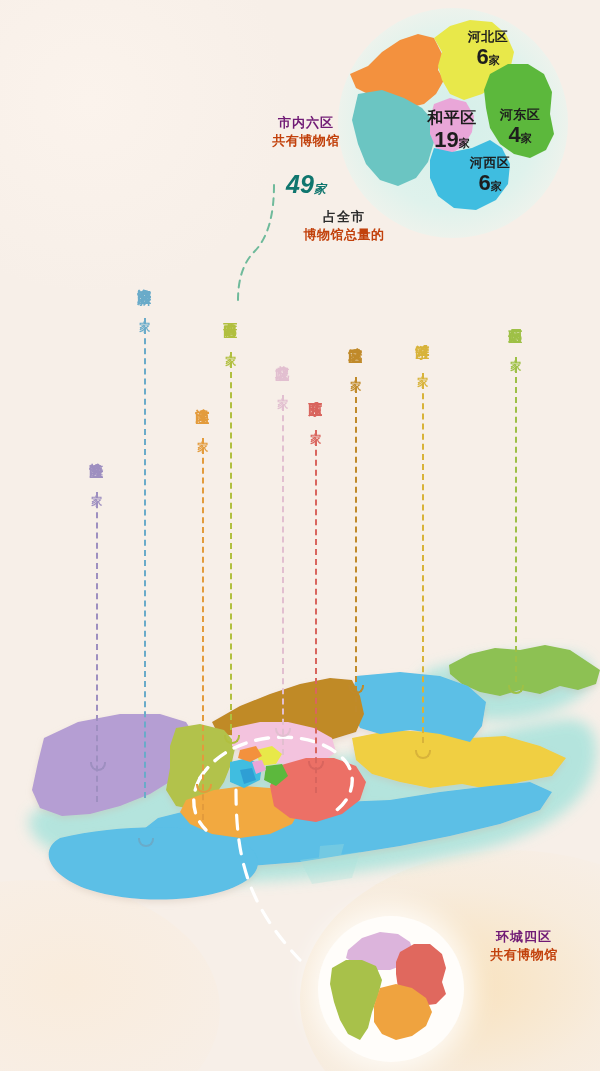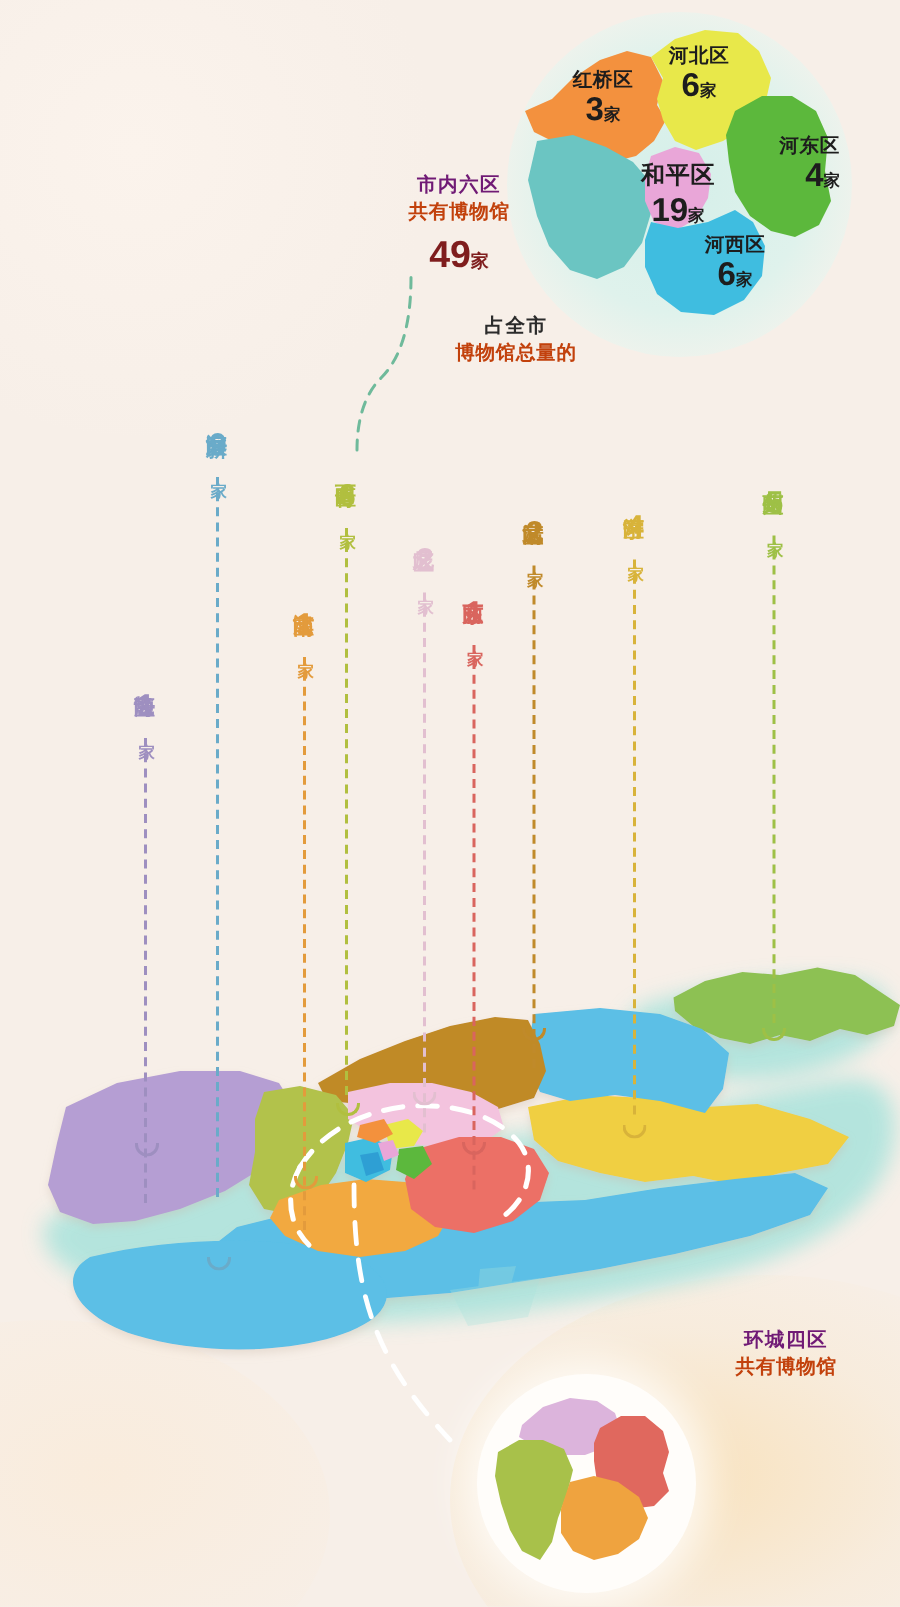--- a/index.html
+++ b/index.html
@@ -38,21 +38,21 @@
   .circ-lab{position:absolute;color:#1d1d1d;text-align:center;line-height:1;
     white-space:nowrap;pointer-events:none;}
   .circ-lab .nm{font-size:13px;font-weight:bold;display:block;margin-bottom:3px;letter-spacing:.5px;}
   .circ-lab .vl{font-size:22px;font-weight:bold;}
   .circ-lab .un{font-size:11px;font-weight:bold;}
 
   
   .callout{position:absolute;text-align:center;line-height:1.35;white-space:nowrap;}
   .callout .c-head{font-size:13px;font-weight:bold;color:#701a75;letter-spacing:1px;}
   .callout .c-sub{font-size:13px;font-weight:bold;color:#c2410c;letter-spacing:.5px;}
-  .callout .c-big{font-size:25px;font-weight:bold;color:#7f1d1d;margin-top:5px;letter-spacing:0px;}
+  .callout .c-big{font-size:25px;font-weight:bold;color:#0f766e;margin-top:19px;letter-spacing:0px;font-style:italic;}
   .callout .c-big .un{font-size:12px;font-weight:bold;}
   .callout.plain .c-head{color:#2b2b2b;}
 
   
   .vmark{position:absolute;display:flex;flex-direction:column;align-items:center;}
   .vmark .vtxt{writing-mode:vertical-rl;text-orientation:upright;
     line-height:1.04;white-space:nowrap;font-weight:bold;letter-spacing:1px;}
   .vmark .vname{font-size:14px;}
   .vmark .vval{font-size:21px;margin-top:4px;}
   .vmark .vunit{font-size:11px;margin-top:3px;}
@@ -165,31 +165,27 @@
       <path d="M20,86 L44,82 L66,90 L84,100 L96,114 L96,134 L90,154 L78,170 L60,178
                L42,172 L28,156 L20,136 L14,112 Z" fill="#6bc5c2"></path>
 
       <path d="M96,96 L112,90 L128,94 L136,108 L134,124 L126,138 L112,146 L98,140
                L92,126 L92,110 Z" fill="#e9a6d8"></path>
 
       <path d="M96,140 L114,144 L134,140 L152,132 L164,140 L172,156 L170,176 L158,192
                L138,202 L116,200 L100,188 L92,170 L92,152 Z" fill="#3fbde0"></path>
     </svg>
 
-    <div class="circ-lab" style="left:22px;top:38px;width:84px;">
-      <span class="nm">红桥区</span>
-      <span><span class="vl">3</span><span class="un">家</span></span>
-    </div>
-
-    <div class="circ-lab" style="left:88px;top:22px;width:80px;">
+
+    <div class="circ-lab" style="left:110px;top:22px;width:80px;">
       <span class="nm">河北区</span>
       <span><span class="vl">6</span><span class="un">家</span></span>
     </div>
 
-    <div class="circ-lab" style="left:142px;top:82px;width:80px;text-align:right;">
+    <div class="circ-lab" style="left:142px;top:100px;width:80px;">
       <span class="nm">河东区</span>
       <span><span class="vl">4</span><span class="un">家</span></span>
     </div>
 
 
     <div class="circ-lab" style="left:80px;top:102px;width:68px;">
       <span class="nm" style="font-size:16px;">和平区</span>
       <span><span class="vl">19</span><span class="un">家</span></span>
     </div>
 
@@ -268,18 +264,18 @@
                L88,84 L80,72 L78,58 L78,46 Z" fill="#e0685e"></path>
 
       <path d="M14,52 L28,44 L44,44 L58,50 L64,64 L60,80 L54,96 L50,112 L42,124
                L30,118 L22,104 L16,86 L12,68 Z" fill="#a8c14a"></path>
 
       <path d="M62,72 L78,68 L94,72 L108,82 L114,96 L108,110 L94,120 L78,124 L64,118
                L56,106 L56,90 Z" fill="#efa33f"></path>
     </svg>
   </div>
 
-  <div class="callout" style="left:468px;top:884px;width:112px;">
+  <div class="callout" style="left:468px;top:928px;width:112px;">
     <div class="c-head">环城四区</div>
     <div class="c-sub">共有博物馆</div>
   </div>
 
 </div>
 
 </body></html>

